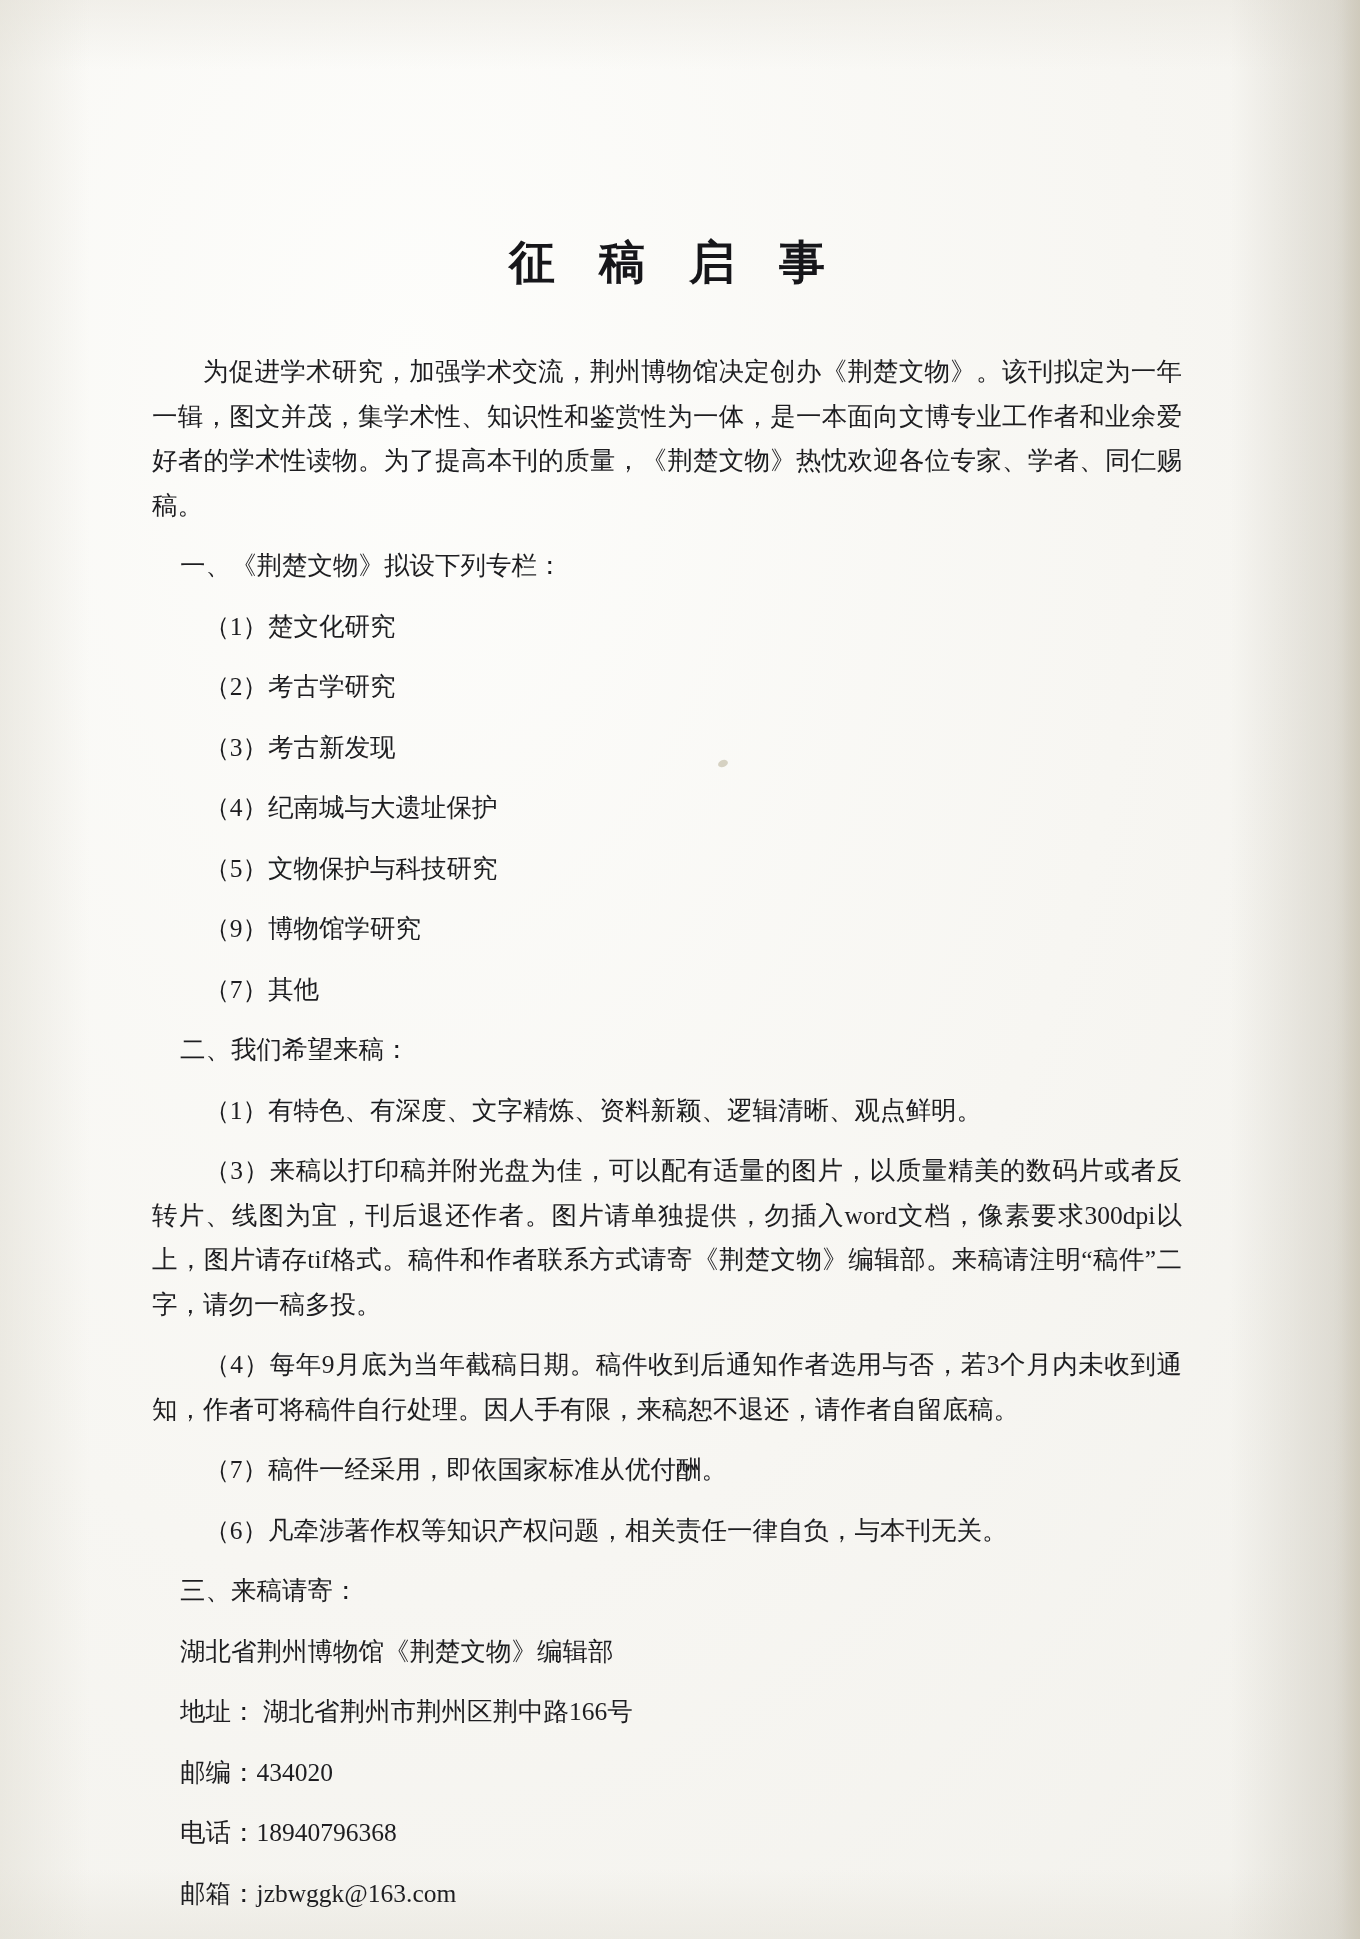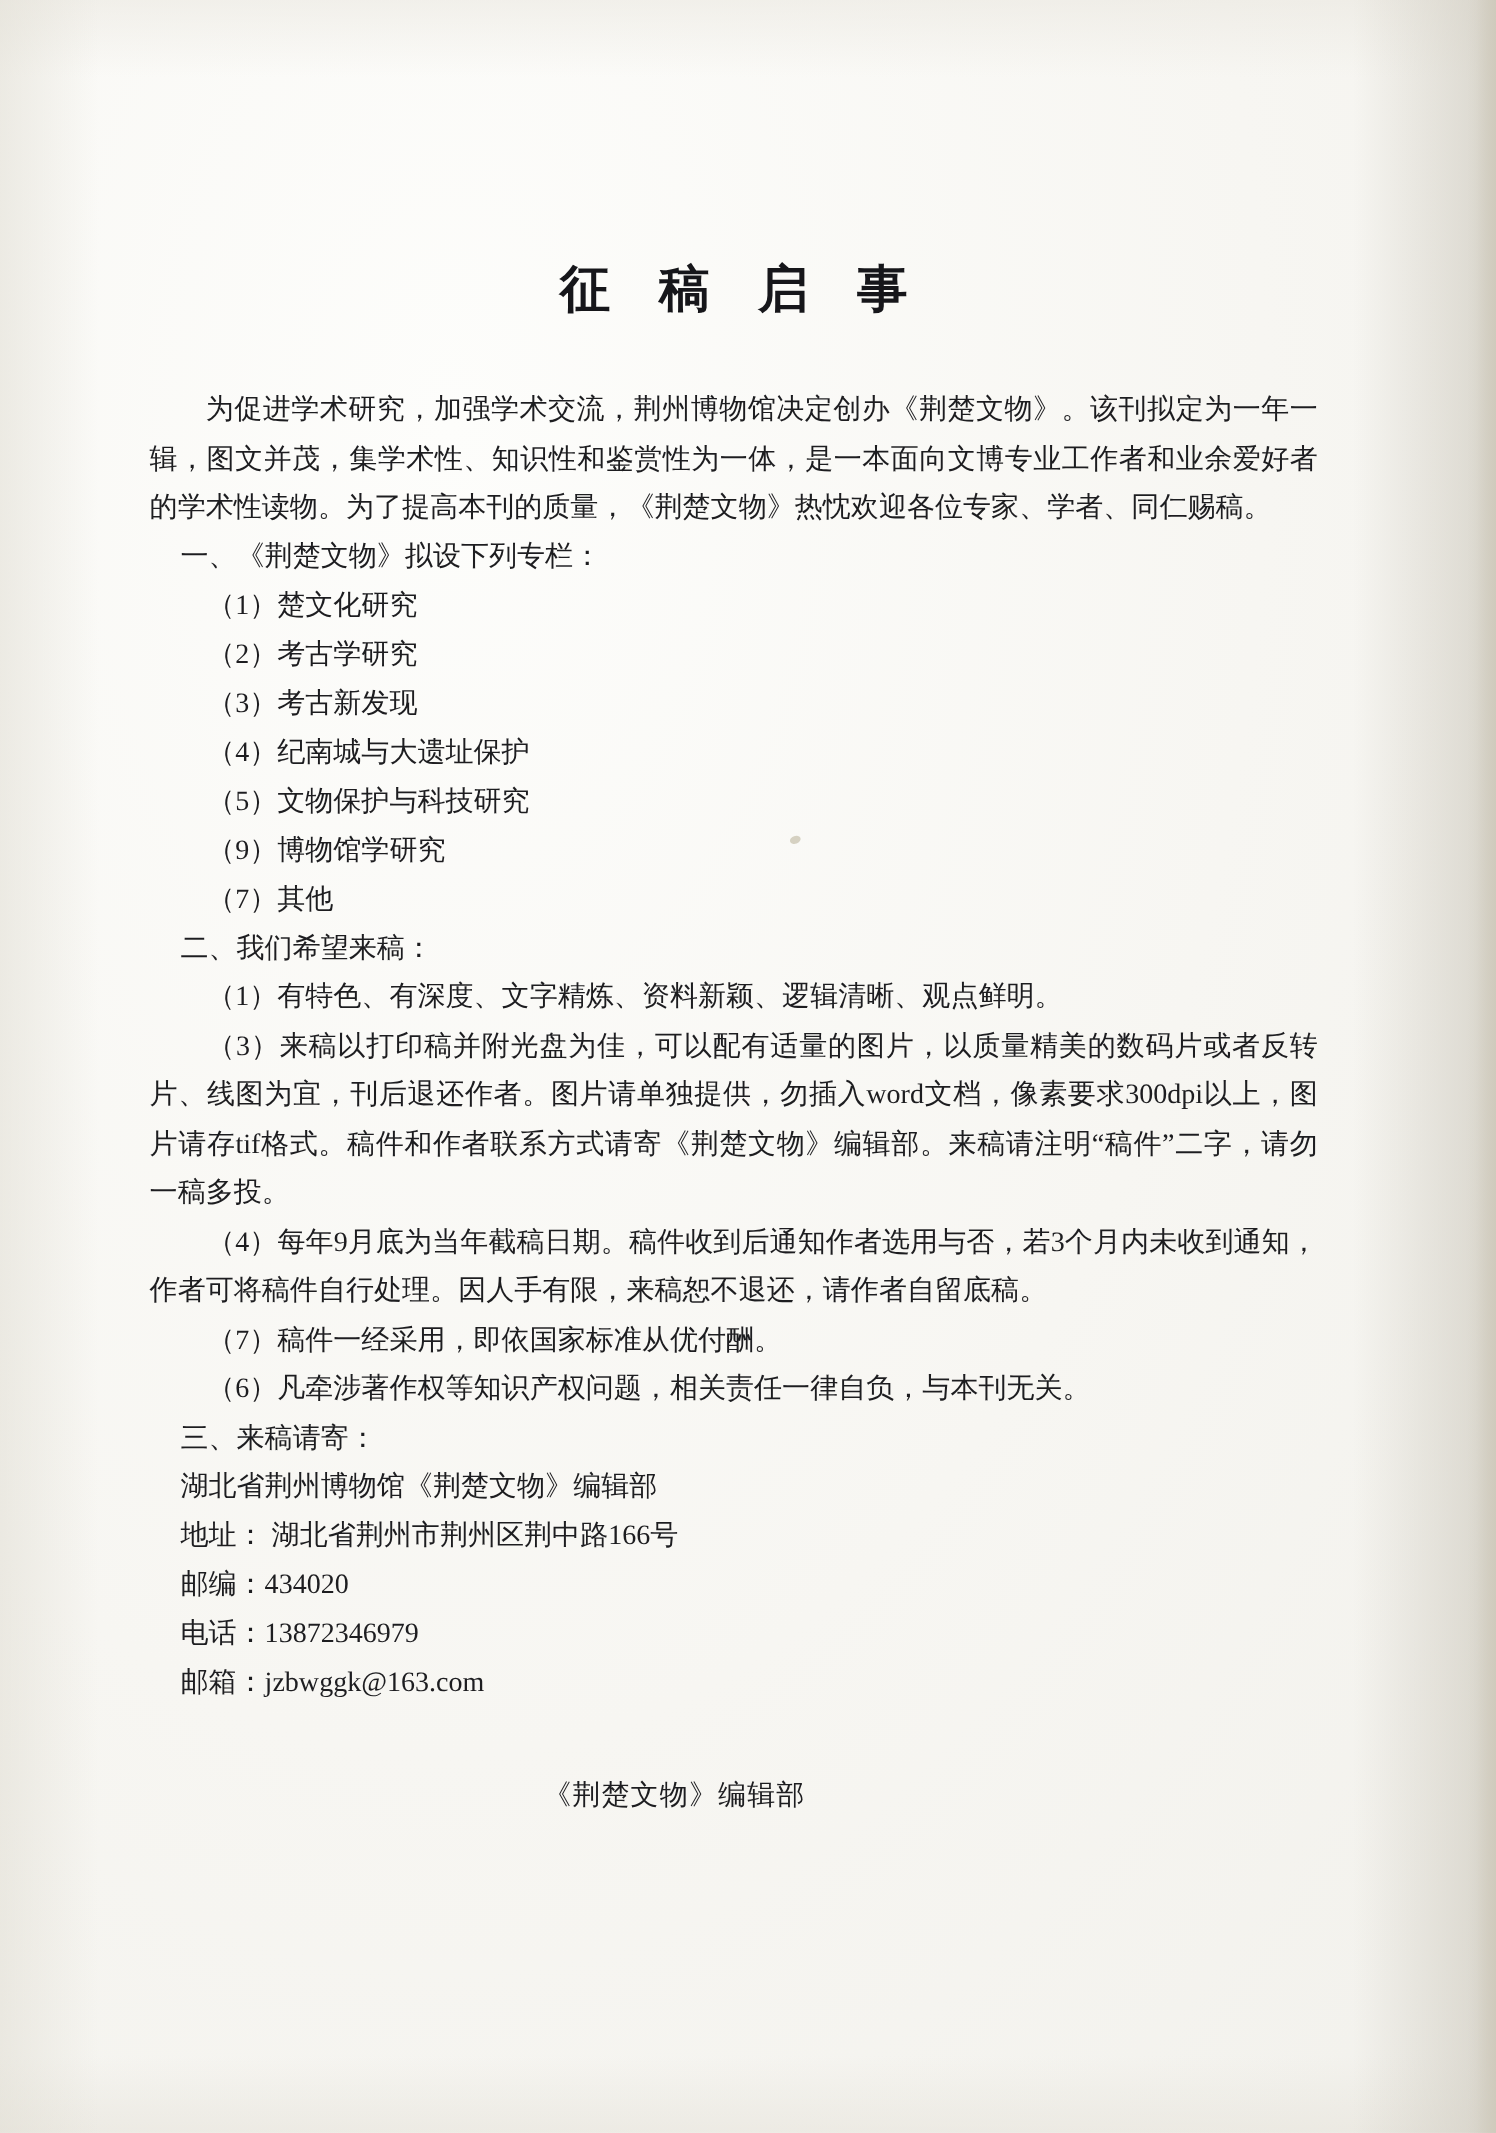--- a/index.html
+++ b/index.html
@@ -62,21 +62,21 @@
   }
   .body-text {
     margin-top: 56px;
     font-size: 25.5px;
     line-height: 44.5px;
     color: #1d1d20;
     text-align: justify;
     text-justify: inter-ideograph;
   }
   p {
-    margin: 0;
+    margin: 16px;
   }
   .indent2 {
     text-indent: 2em;
   }
   .sec-head {
     text-indent: 1.1em;
   }
   .list-item {
     text-indent: 2.05em;
   }
@@ -133,21 +133,21 @@
       <p class="list-item">（3）来稿以打印稿并附光盘为佳，可以配有适量的图片，以质量精美的数码片或者反转片、线图为宜，刊后退还作者。图片请单独提供，勿插入word文档，像素要求300dpi以上，图片请存tif格式。稿件和作者联系方式请寄《荆楚文物》编辑部。来稿请注明“稿件”二字，请勿一稿多投。</p>
       <p class="list-item">（4）每年9月底为当年截稿日期。稿件收到后通知作者选用与否，若3个月内未收到通知，作者可将稿件自行处理。因人手有限，来稿恕不退还，请作者自留底稿。</p>
       <p class="list-item">（7）稿件一经采用，即依国家标准从优付酬。</p>
       <p class="list-item">（6）凡牵涉著作权等知识产权问题，相关责任一律自负，与本刊无关。</p>
 
       <p class="sec-head">三、来稿请寄：</p>
       <div class="addr-block">
         <p>湖北省荆州博物馆《荆楚文物》编辑部</p>
         <p>地址： 湖北省荆州市荆州区荆中路166号</p>
         <p>邮编：434020</p>
-        <p>电话：13872346979</p>
+        <p>电话：18940796368</p>
         <p>邮箱：jzbwggk@163.com</p>
       </div>
 
     </div>
 
     <div class="signature">《荆楚文物》编辑部</div>
 
   </div>
 </div>
 

